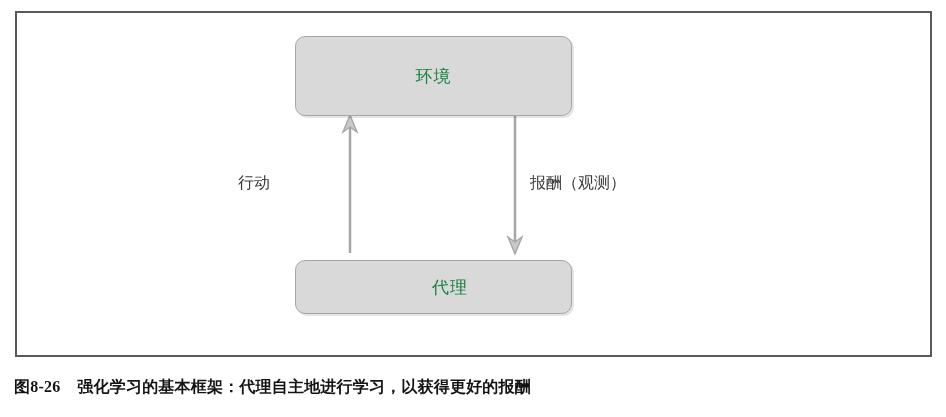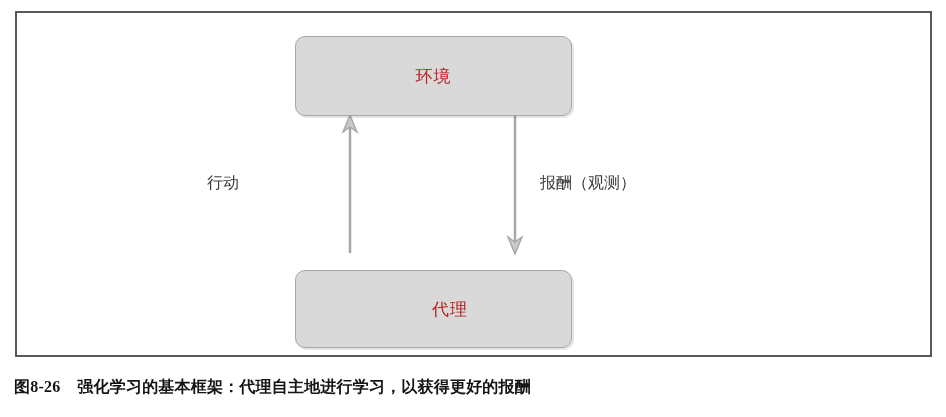--- a/index.html
+++ b/index.html
@@ -42,37 +42,37 @@
     border: 1px solid #a6a6a6;
     border-radius: 10px;
     box-sizing: border-box;
     box-shadow: 2px 2px 0 rgba(0,0,0,0.10);
     display: flex;
     align-items: center;
     justify-content: center;
   }
   .node-label {
     font-size: 17px;
-    color: #b91c1c;
+    color: #15803d;
     letter-spacing: 1px;
     line-height: 1;
     font-family: "Liberation Serif", "DejaVu Serif", serif;
   }
 
   #node-environment {
     left: 295px;
     top: 36px;
     width: 277px;
     height: 80px;
   }
   #node-agent {
     left: 295px;
-    top: 270px;
+    top: 260px;
     width: 277px;
-    height: 78px;
+    height: 54px;
     padding-left: 33px;
   }
 
   
   .arrows-svg {
     position: absolute;
     left: 0;
     top: 0;
     width: 946px;
     height: 417px;
@@ -82,30 +82,29 @@
   
   .edge-label {
     position: absolute;
     font-size: 16px;
     color: #3a3a3a;
     white-space: nowrap;
     line-height: 1;
     font-family: "Liberation Serif", "DejaVu Serif", serif;
   }
   #label-action {
-    left: 207px;
+    left: 184px;
     top: 175px;
     width: 140px;
-    text-align: left;
+    text-align: center;
   }
   #label-reward {
     left: 530px;
     top: 175px;
     text-align: left;
-    margin-left: 10px;
   }
 
   
   .caption {
     position: absolute;
     left: 14px;
     top: 377px;
     font-size: 16px;
     color: #141414;
     white-space: nowrap;

